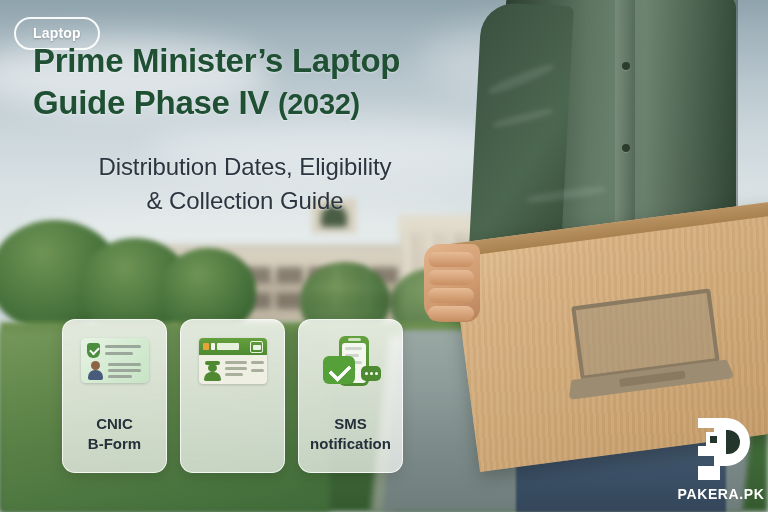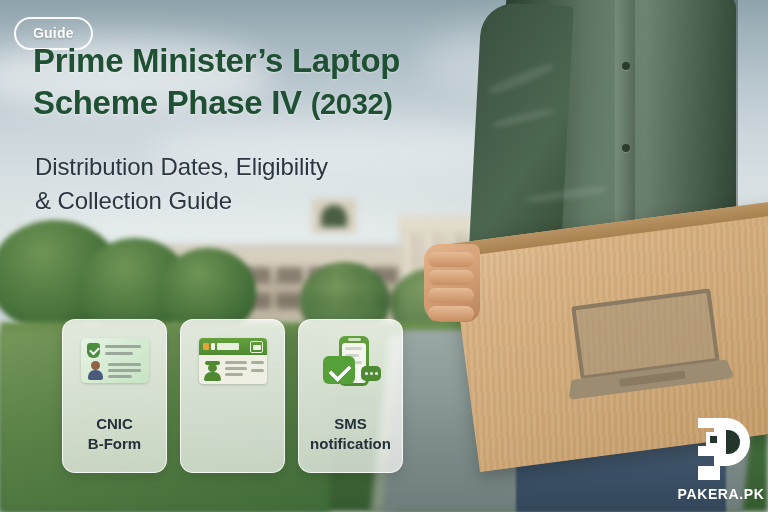--- a/index.html
+++ b/index.html
@@ -225,20 +225,21 @@
     text-shadow:0 1px 2px rgba(255,255,255,.45);
   }
   .headline .yr { font-size:29px; }
 
   .subhead {
     position:absolute; left:35px; top:150px; width:420px;
     color:#2b3640;
     font-size:24px; font-weight:400; line-height:1.42;
     letter-spacing:-.1px;
     text-shadow:0 1px 2px rgba(255,255,255,.4);
+    text-align:center;
   }
 
   
   .cards {
     position:absolute; left:62px; top:319px;
     display:flex; gap:13px;
   }
   .card {
     width:105px; height:154px;
     background:linear-gradient(180deg, rgba(255,255,255,.80), rgba(252,253,250,.70));
@@ -478,26 +479,26 @@
           <div class="finger f2"></div>
         <div class="finger f3"></div>
           <div class="finger f4"></div>
       </div>
     </div>
   </div>
 
   <div class="content">
 
     <div class="badge">
-      <span>Guide</span>
+      <span>Laptop</span>
     </div>
 
     <div class="headline">
       <div>Prime Minister’s Laptop</div>
-      <div><span>Scheme Phase IV </span><span class="yr">(2032)</span></div>
+      <div><span>Guide Phase IV </span><span class="yr">(2032)</span></div>
     </div>
 
     <div class="subhead">
       <div>Distribution Dates, Eligibility</div>
       <div>&amp; Collection Guide</div>
     </div>
 
     <div class="cards">
 
       <div class="card">

